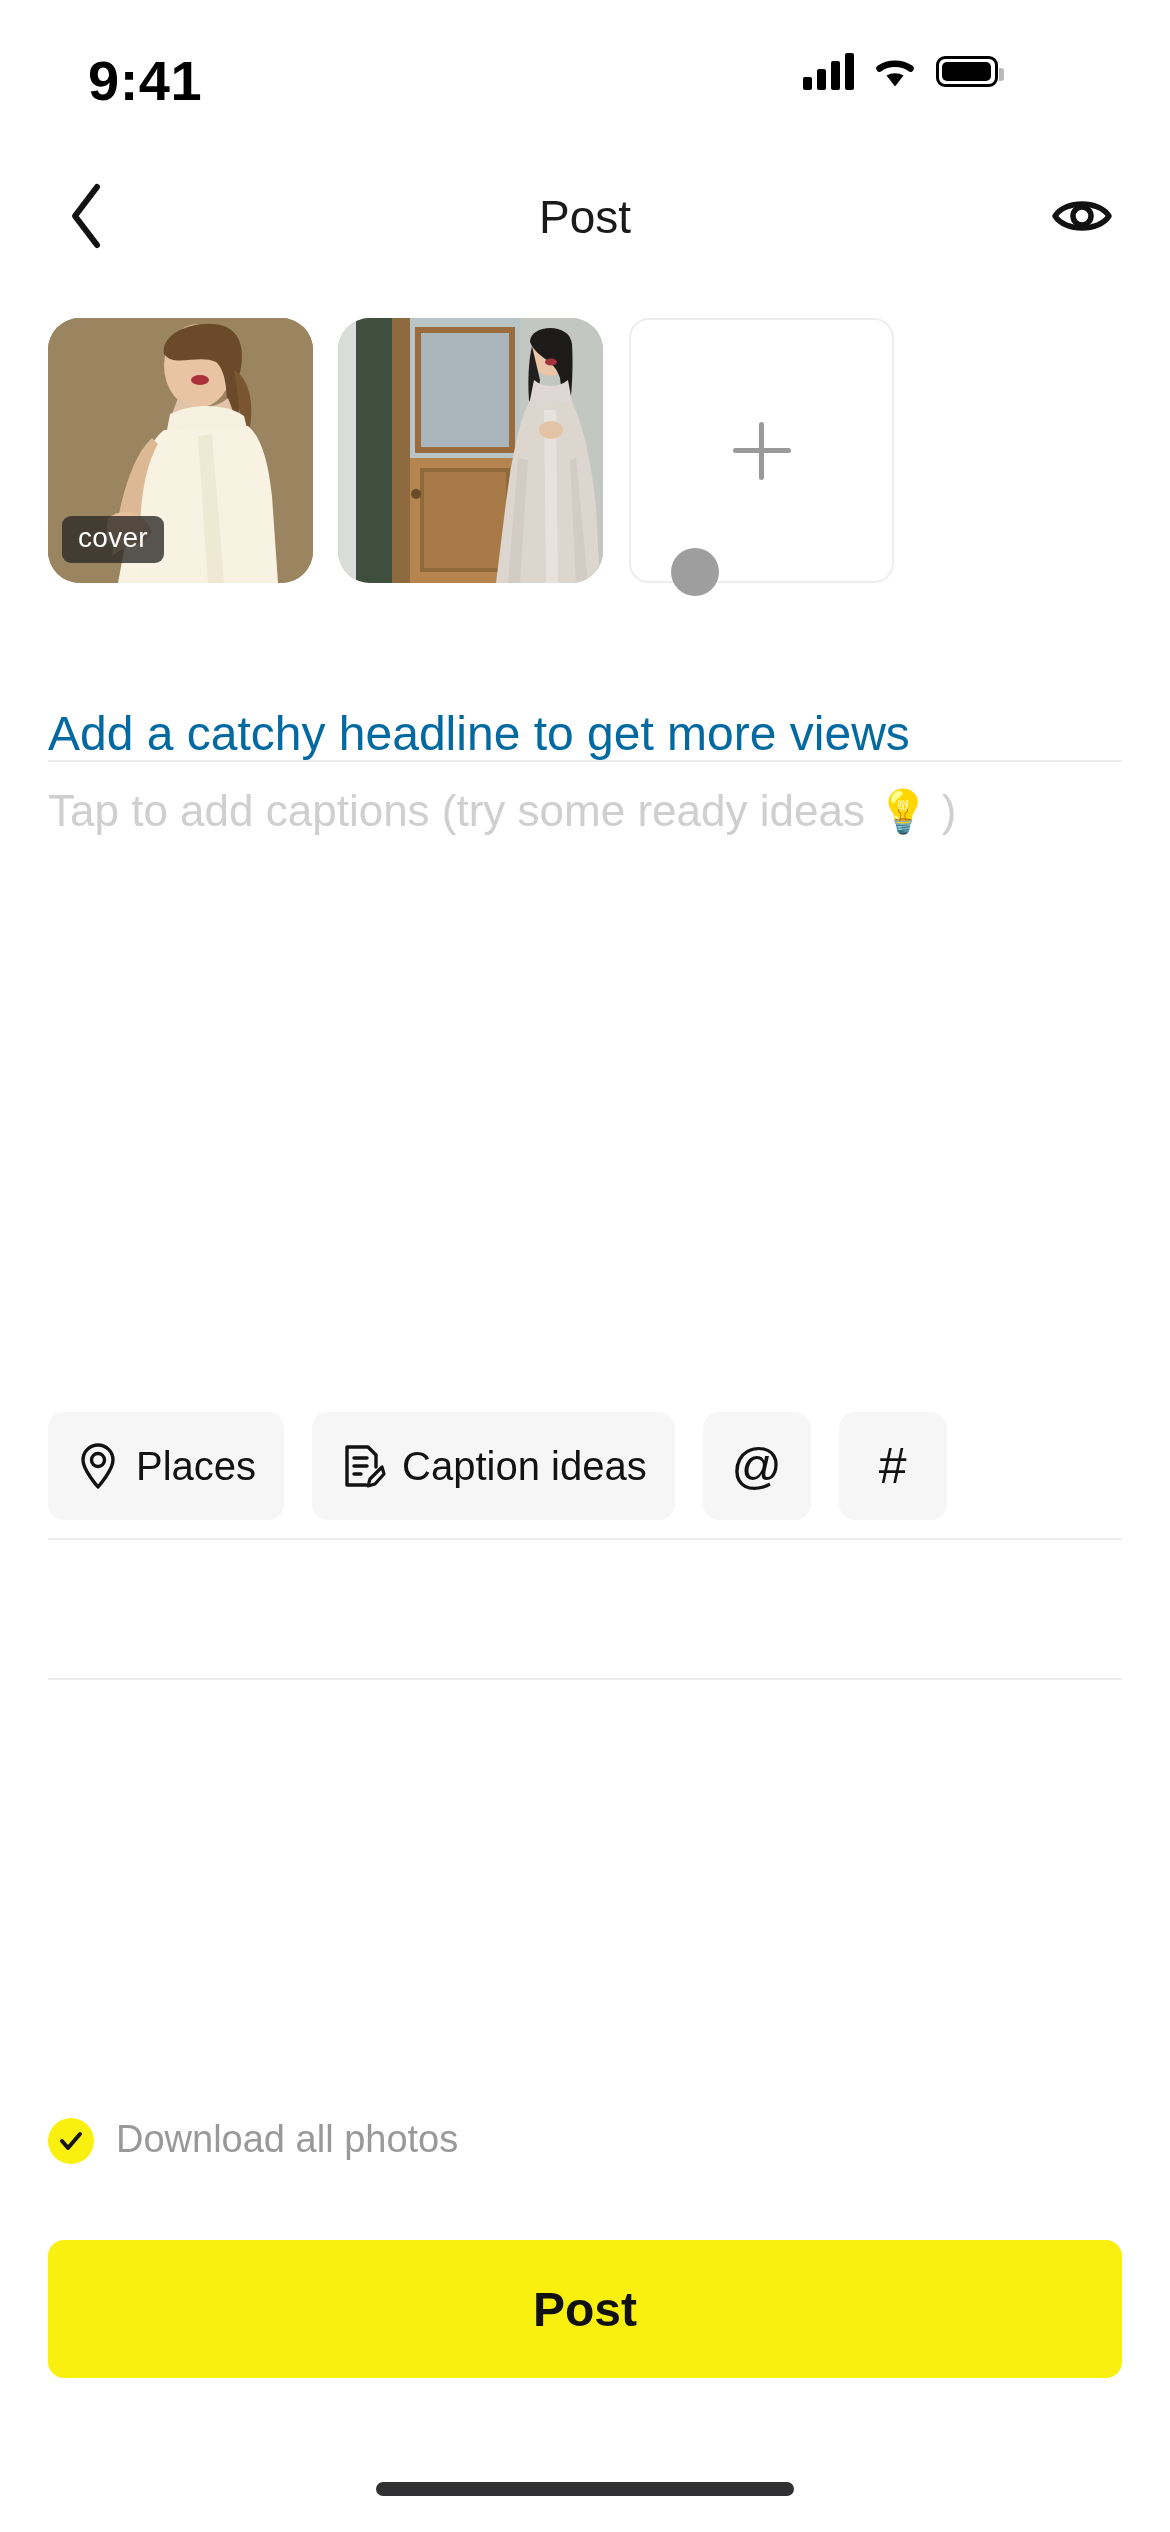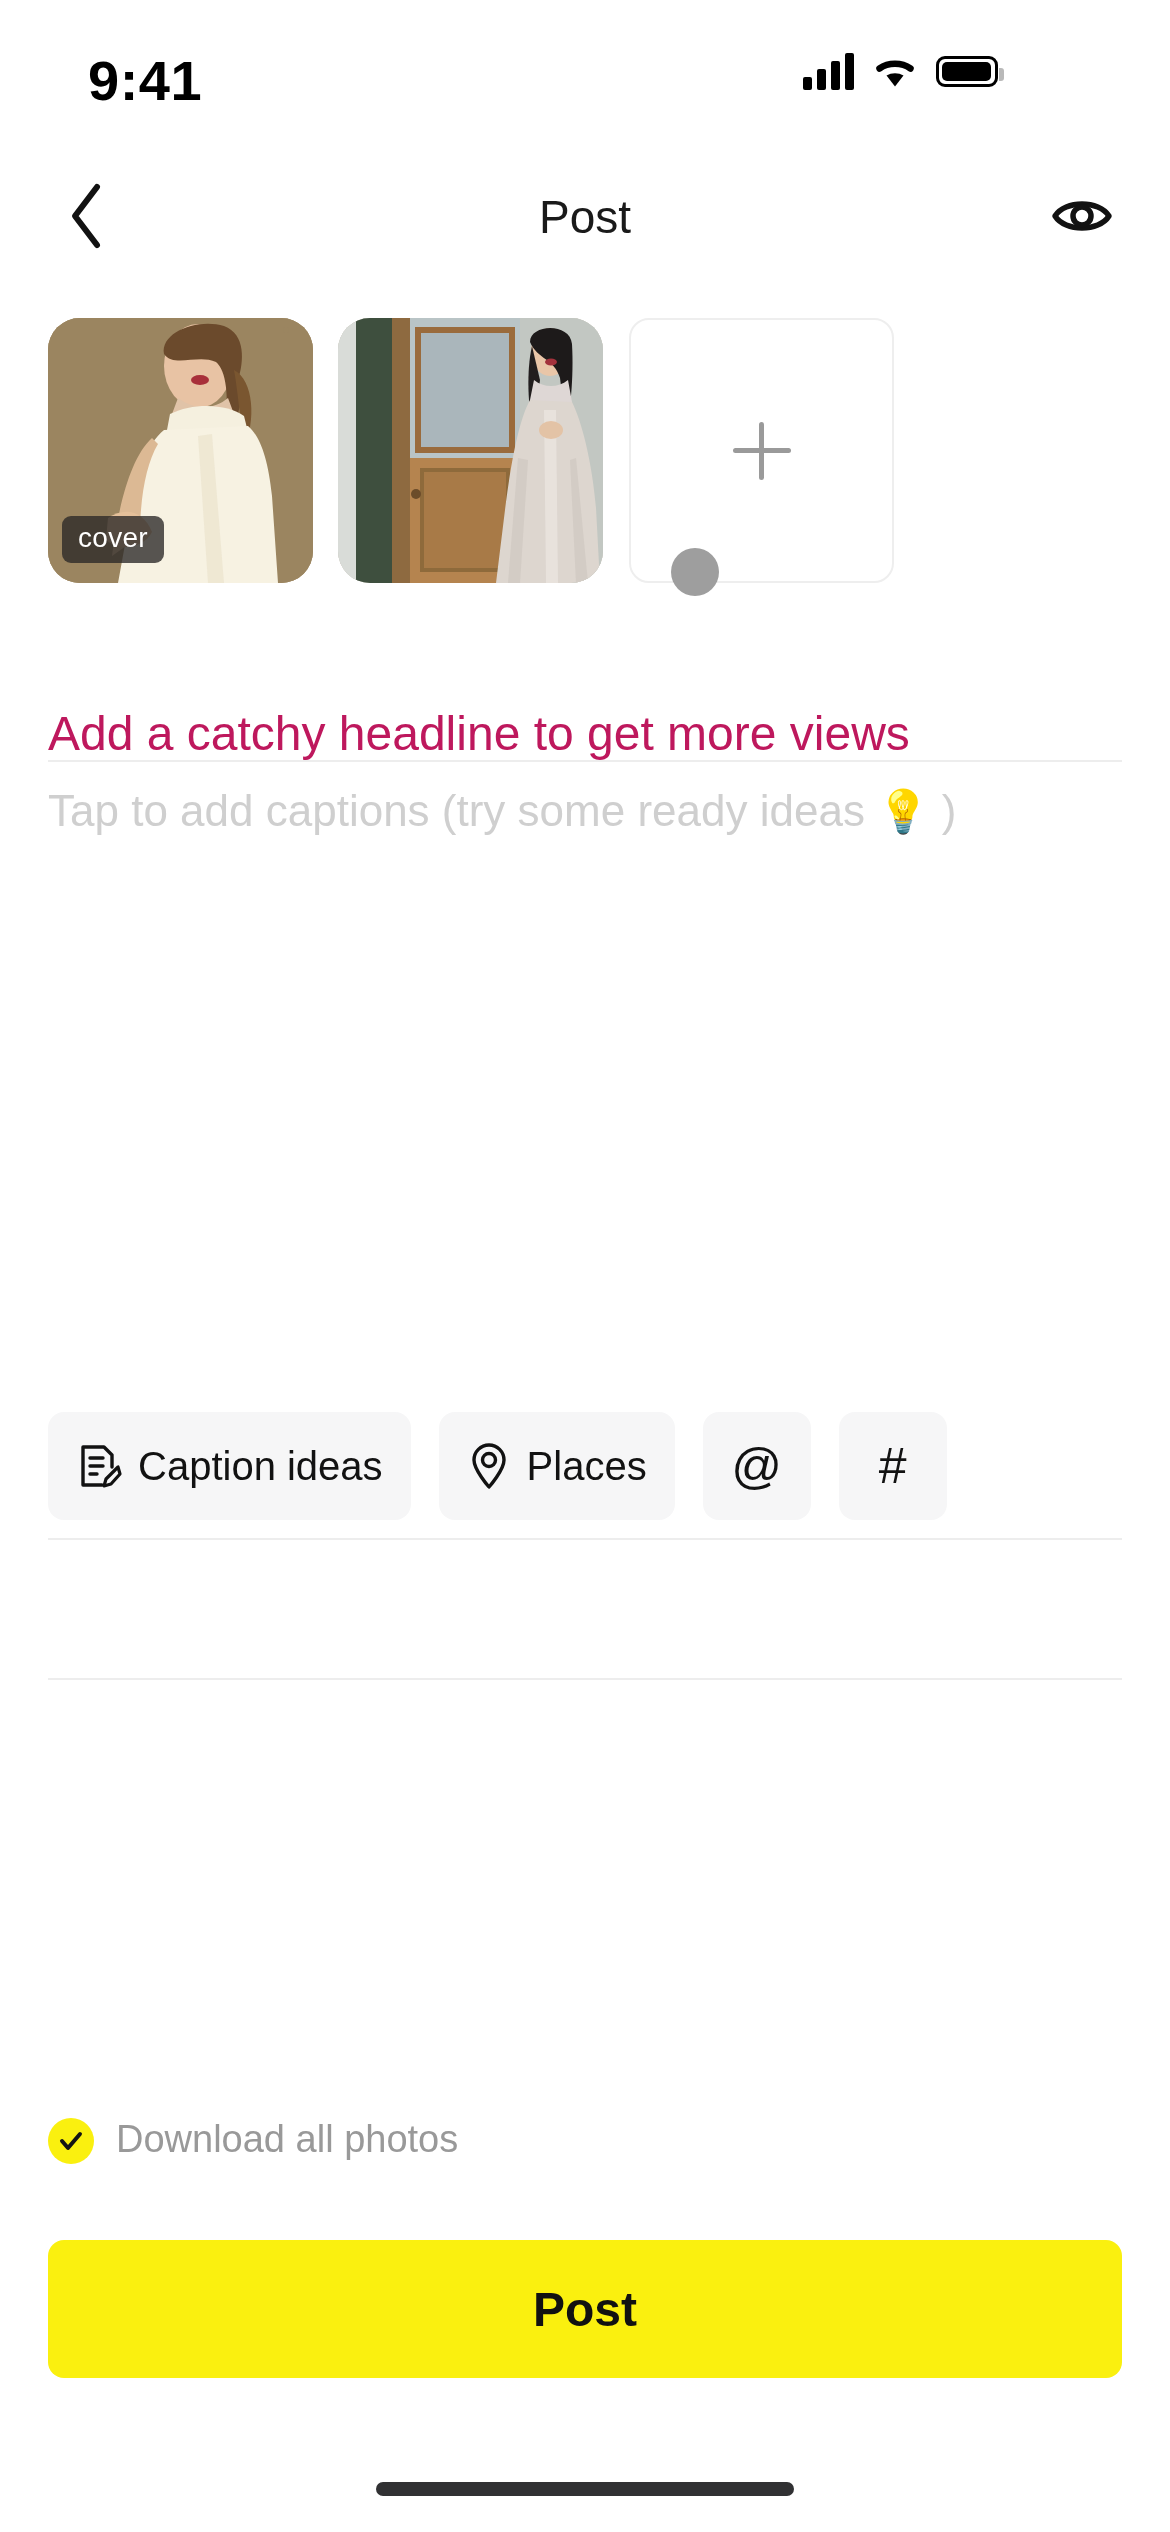--- a/index.html
+++ b/index.html
@@ -77,21 +77,21 @@
     position:absolute; left:671px; top:548px;
     width:48px; height:48px; border-radius:50%;
     background:#9e9e9e; cursor:grab;
   }
 
   
   .headline-field {
     position:absolute; left:48px; top:672px; width:1074px; height:88px;
     display:flex; align-items:center; cursor:text;
   }
-  .headline-field .ph { font-size:48px; color:#be185d; font-weight:400;margin-top:34px; }
+  .headline-field .ph { font-size:48px; color:#0369a1; font-weight:400;margin-top:34px; }
   .divider {
     position:absolute; left:48px; width:1074px; height:2px; background:#ededed;
   }
   .div-1 { top:760px; }
   .caption-field {
     position:absolute; left:48px; top:782px; width:1074px; height:400px;
     cursor:text;
   }
   .caption-field .ph { font-size:44px; color:#cfcfcf; line-height:1.3; }
   .bulb { font-size:42px; }
@@ -235,34 +235,34 @@
     <span class="ph">Add a catchy headline to get more views</span>
   </div>
   <div class="divider div-1"></div>
 
   <div class="caption-field">
     <span class="ph">Tap to add captions (try some ready ideas </span><span class="bulb">💡</span><span class="ph"> )</span>
   </div>
 
   <div class="chips">
     <div class="chip">
+      <svg width="44" height="48" viewBox="0 0 44 48">
+        <path d="M22 45 C22 45 37 28 37 18 A15 15 0 0 0 7 18 C7 28 22 45 22 45 Z" stroke="#121212" stroke-width="3.4" fill="none" stroke-linejoin="round"></path>
+        <circle cx="22" cy="18" r="6.5" stroke="#121212" stroke-width="3.4" fill="none"></circle>
+      </svg>
+      <span class="chip-label">Places</span>
+    </div>
+    <div class="chip">
       <svg width="46" height="46" viewBox="0 0 46 46">
         <path d="M7 4 H28 L36 12 V24 M7 4 V42 H26" stroke="#121212" stroke-width="3.4" fill="none" stroke-linejoin="round" stroke-linecap="round"></path>
         <path d="M14 15 H27 M14 23 H27 M14 31 H21" stroke="#121212" stroke-width="3.4" stroke-linecap="round"></path>
         <path d="M42 24 L30 36 L28 43 L35 41 L44 31 Z" stroke="#121212" stroke-width="3.2" fill="none" stroke-linejoin="round"></path>
       </svg>
       <span class="chip-label">Caption ideas</span>
     </div>
-    <div class="chip">
-      <svg width="44" height="48" viewBox="0 0 44 48">
-        <path d="M22 45 C22 45 37 28 37 18 A15 15 0 0 0 7 18 C7 28 22 45 22 45 Z" stroke="#121212" stroke-width="3.4" fill="none" stroke-linejoin="round"></path>
-        <circle cx="22" cy="18" r="6.5" stroke="#121212" stroke-width="3.4" fill="none"></circle>
-      </svg>
-      <span class="chip-label">Places</span>
-    </div>
     <div class="chip icon-only">
       <span class="chip-glyph">@</span>
     </div>
     <div class="chip icon-only">
       <span class="chip-glyph">#</span>
     </div>
   </div>
 
   <div class="divider div-2"></div>
   <div class="divider div-3"></div>

